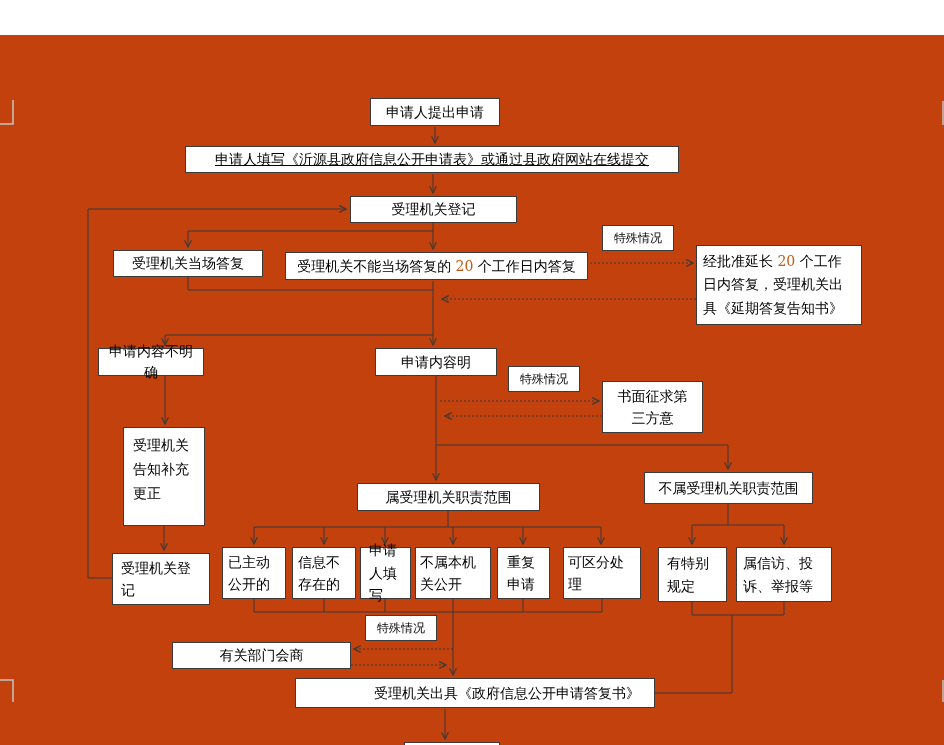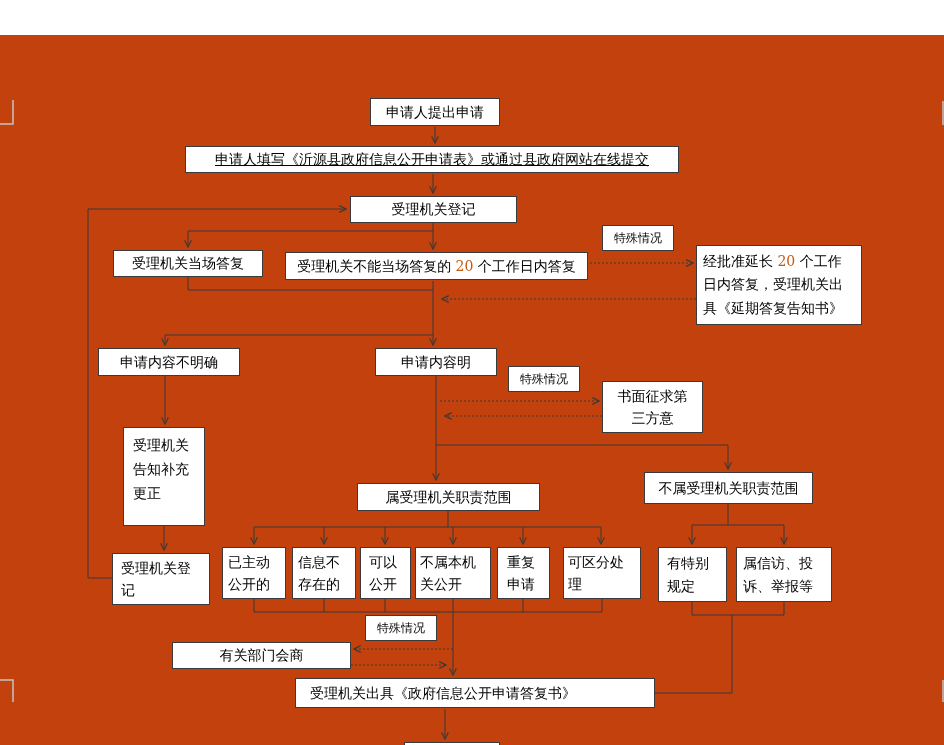--- a/index.html
+++ b/index.html
@@ -13,21 +13,21 @@
   svg.wires{position:absolute;left:0;top:0;z-index:0;}
   .ln{stroke:var(--line-color);stroke-width:1;fill:none;}
   .dsh{stroke:var(--line-color);stroke-width:1;fill:none;stroke-dasharray:2 2;}
   .mark{stroke:var(--mark-color);stroke-width:1.5;fill:none;}
   .box{
     position:absolute;z-index:1;box-sizing:border-box;
     border:1px solid var(--line-color);background:#fff;color:#000;
     display:flex;align-items:center;justify-content:center;
     text-align:center;font-size:14px;line-height:1.5;padding:1px 4px;
   }
-  .lt{justify-content:flex-start;text-align:left;}   
+  .lt{justify-content:flex-end;text-align:left;}   
   .tl{align-items:flex-start;justify-content:flex-start;text-align:left;} 
   .sm{font-size:12px;line-height:1.2;}
   .num{color:var(--num-color);}
 </style>
 </head>
 <body>
 
 <div class="stage">
 
   <svg class="wires" width="944" height="745" viewBox="0 0 944 745">
@@ -108,41 +108,41 @@
   <div class="box" style="left:285px;top:217px;width:303px;height:28px;">
     <span><span>受理机关不能当场答复的 </span><span class="num">20</span><span> 个工作日内答复</span></span>
   </div>
 
   <div class="box sm" style="left:602px;top:190px;width:72px;height:26px;">特殊情况</div>
 
   <div class="box lt" style="left:696px;top:210px;width:166px;height:80px;padding:2px 6px;line-height:1.65;">
     <span><span>经批准延长 </span><span class="num">20</span><span> 个工作日内答复，受理机关出具《延期答复告知书》</span></span>
   </div>
 
-  <div class="box" style="left:98px;top:313px;width:142px;height:28px;">申请内容不明确</div>
+  <div class="box" style="left:98px;top:313px;width:106px;height:28px;">申请内容不明确</div>
 
   <div class="box" style="left:375px;top:313px;width:122px;height:28px;">申请内容明</div>
 
   <div class="box sm" style="left:508px;top:331px;width:72px;height:26px;">特殊情况</div>
 
   <div class="box" style="left:602px;top:346px;width:101px;height:52px;padding:2px 13px;line-height:1.6;">书面征求第三方意</div>
 
   <div class="box tl" style="left:123px;top:392px;width:82px;height:99px;padding:6px 9px;line-height:1.7;">受理机关告知补充更正</div>
 
   <div class="box lt" style="left:112px;top:518px;width:98px;height:52px;padding:2px 8px;line-height:1.6;">受理机关登记</div>
 
   <div class="box" style="left:357px;top:448px;width:183px;height:28px;">属受理机关职责范围</div>
 
   <div class="box" style="left:644px;top:437px;width:169px;height:32px;">不属受理机关职责范围</div>
 
   <div class="box lt" style="left:222px;top:512px;width:64px;height:52px;padding:2px 5px;line-height:1.6;">已主动公开的</div>
 
   <div class="box lt" style="left:292px;top:512px;width:64px;height:52px;padding:2px 5px;line-height:1.6;">信息不存在的</div>
 
-  <div class="box lt" style="left:360px;top:512px;width:51px;height:52px;padding:2px 8px;line-height:1.6;">可以公开</div>
+  <div class="box lt" style="left:360px;top:512px;width:51px;height:52px;padding:2px 8px;line-height:1.6;">申请人填写</div>
 
   <div class="box lt" style="left:415px;top:512px;width:76px;height:52px;padding:2px 4px;line-height:1.6;">不属本机关公开</div>
 
   <div class="box lt" style="left:497px;top:512px;width:53px;height:52px;padding:2px 9px;line-height:1.6;">重复申请</div>
 
   <div class="box lt" style="left:563px;top:512px;width:78px;height:52px;padding:2px 4px;line-height:1.6;">可区分处理</div>
 
   <div class="box lt" style="left:658px;top:512px;width:69px;height:55px;padding:2px 8px;line-height:1.6;">有特别规定</div>
 
   <div class="box lt" style="left:736px;top:512px;width:96px;height:55px;padding:4px 6px;line-height:1.6;">属信访、投诉、举报等</div>

